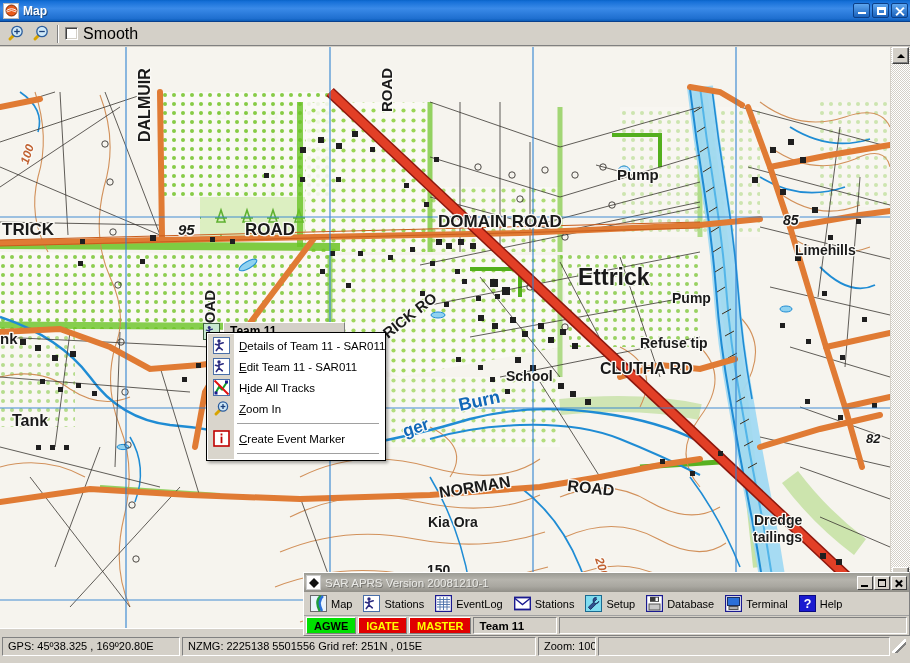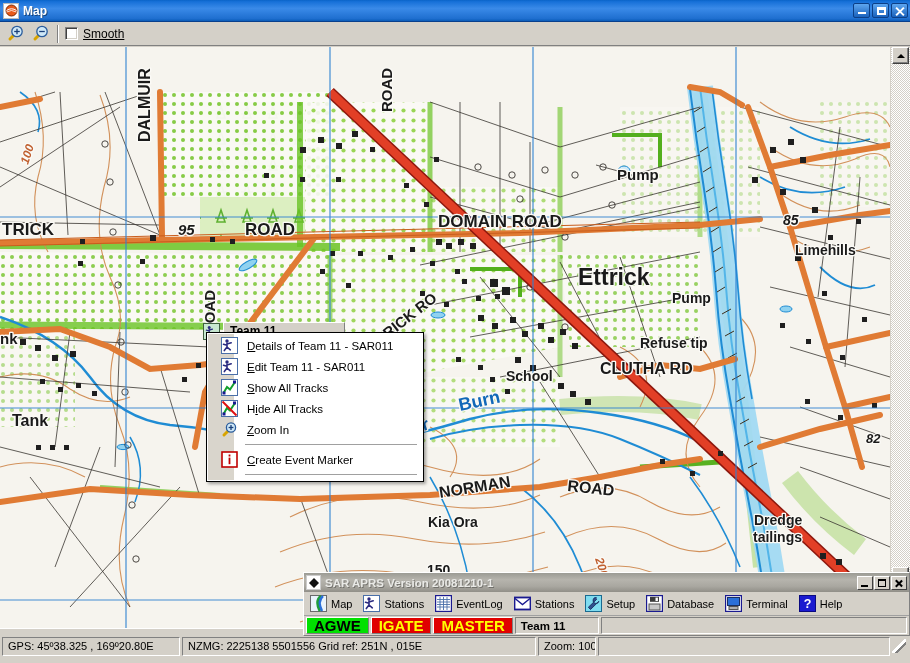--- a/index.html
+++ b/index.html
@@ -59,21 +59,21 @@
     padding: 0 4px;
     gap: 3px;
   }
   .tbtn {
     width: 22px; height: 21px;
     display: flex; align-items: center; justify-content: center;
     background: #d4d0c8;
     border: 1px solid transparent;
   }
   .tbsep { width: 2px; height: 18px; border-left: 1px solid #808080; border-right: 1px solid #fff; margin: 0 3px; }
-  .chkwrap { display: flex; align-items: center; gap: 5px; font-size: 12px; color: #000; text-decoration: underline; }
+  .chkwrap { display: flex; align-items: center; gap: 5px; font-size: 16px; color: #000; }
   .chkbox {
     width: 13px; height: 13px; background: #fff;
     border: 1px solid #808080; border-right-color: #fff; border-bottom-color: #fff;
     box-shadow: inset 1px 1px 0 #404040, inset -1px -1px 0 #d4d0c8;
   }
 
   
   #map-viewport {
     position: absolute; left: 0; top: 47px;
     width: 890px; height: 591px;
@@ -128,26 +128,26 @@
   }
   .grip {
     width: 14px; height: 14px; margin-left: auto; margin-right: 2px;
     background:
       linear-gradient(135deg, transparent 45%, #fff 45%, #fff 58%, #808080 58%, #808080 70%, transparent 70%);
   }
 
   
   #context-menu {
     position: absolute; left: 206px; top: 332px;
-    width: 218px;
+    width: 180px;
     background: #fff;
     border: 1px solid #000;
     box-shadow: 2px 2px 3px rgba(0,0,0,0.35);
     z-index: 40;
-    padding: 2px 0 2px 8px;
+    padding: 2px 0 2px 0;
   }
   .menu-gutter {
     position: absolute; left: 1px; top: 1px; bottom: 1px; width: 26px;
     background: #d9d5cc;
   }
   .mi {
     position: relative;
     display: flex; align-items: center;
     height: 21px;
     padding-left: 2px;
@@ -206,21 +206,21 @@
     background: linear-gradient(180deg,#9b9b94 0%,#b6b4ad 35%,#a9a7a0 70%,#918f88 100%);
     display: flex; align-items: center;
     padding: 0 2px 0 2px;
   }
   .titlebar-inactive .tb-icon {
     width: 15px; height: 15px; margin-right: 4px;
     background: #fff; border: 1px solid #ccc;
     display: flex; align-items: center; justify-content: center; flex: 0 0 auto;
   }
   .titlebar-inactive .tb-title {
-    color: #e9e9e6; font-size: 11.5px; font-weight: bold;
+    color: #e9e9e6; font-size: 11.5px; font-weight: normal;
     text-shadow: 1px 1px 0 rgba(0,0,0,0.3);
     flex: 1 1 auto; white-space: nowrap; overflow: hidden;
   }
   .winbtn-i {
     width: 16px; height: 14px;
     background: #d4d0c8;
     border: 1px solid #fff;
     border-right-color: #404040; border-bottom-color: #404040;
     position: relative; margin-left: 1px;
   }
@@ -242,21 +242,21 @@
   .aprs-item .ai-label { font-size: 11px; color: #000; white-space: nowrap; }
 
   .aprs-status {
     height: 19px;
     display: flex; align-items: center;
     padding: 1px 2px;
     gap: 2px;
   }
   .badge {
     height: 17px; display: flex; align-items: center; justify-content: center;
-    font-size: 15px; font-weight: bold;
+    font-size: 11px; font-weight: bold;
     padding: 0 7px;
     border: 1px solid #808080;
     border-top-color: #fff; border-left-color: #fff;
   }
   .badge-agwe { background: #00e000; color: #000; }
   .badge-igate { background: #e00000; color: #ffff00; }
   .badge-master { background: #e00000; color: #ffff00; }
   .field-team {
     height: 17px; min-width: 84px;
     background: #d4d0c8;
@@ -735,31 +735,20 @@
         </span>
         <span class="mi-label"><u>E</u>dit Team 11 - SAR011</span>
       </div>
       <div class="mi">
         <span class="mi-icon">
           <svg width="17" height="17" viewBox="0 0 17 17">
             <rect x="0.5" y="0.5" width="16" height="16" fill="#fff" stroke="#4a6fa8"></rect>
         <path d="M2.5 14 L6 8 L9 10.5 L14 3" stroke="#12a02c" stroke-width="2" fill="none"></path>
         <rect x="1.5" y="12.5" width="3" height="3" fill="#1a1a90"></rect>
         <rect x="12" y="1.5" width="3" height="3" fill="#1a1a90"></rect>
-          </svg>
-        </span>
-        <span class="mi-label"><u>S</u>how All Tracks</span>
-      </div>
-      <div class="mi">
-        <span class="mi-icon">
-          <svg width="17" height="17" viewBox="0 0 17 17">
-            <rect x="0.5" y="0.5" width="16" height="16" fill="#fff" stroke="#4a6fa8"></rect>
-        <path d="M2.5 14 L6 8 L9 10.5 L14 3" stroke="#12a02c" stroke-width="2" fill="none"></path>
-        <rect x="1.5" y="12.5" width="3" height="3" fill="#1a1a90"></rect>
-        <rect x="12" y="1.5" width="3" height="3" fill="#1a1a90"></rect>
         <line x1="1.5" y1="1.5" x2="15.5" y2="15.5" stroke="#e01010" stroke-width="2"></line>
           </svg>
         </span>
         <span class="mi-label">H<u>i</u>de All Tracks</span>
       </div>
       <div class="mi">
         <span class="mi-icon">
           <svg width="17" height="17" viewBox="0 0 17 17">
             <line x1="3" y1="14" x2="7" y2="10" stroke="#d8a400" stroke-width="3" stroke-linecap="round"></line>
         <circle cx="10" cy="6.5" r="4.6" fill="#cfe8f7" stroke="#2a5c9c" stroke-width="1.3"></circle>

